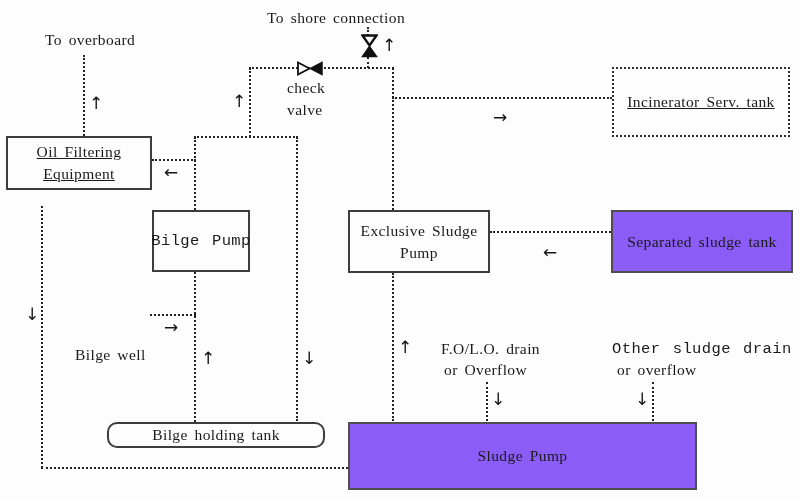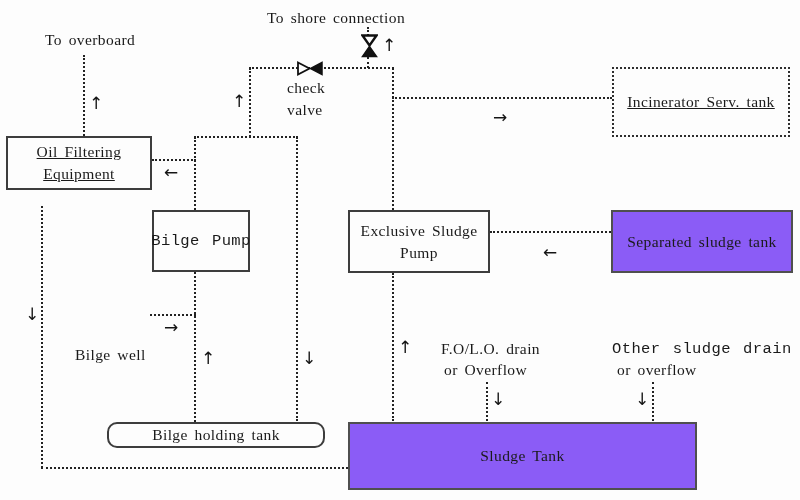--- a/index.html
+++ b/index.html
@@ -77,21 +77,21 @@
 
   <div class="box dotted" style="left:612px; top:67px; width:178px; height:70px; background:#fdfdfd;text-decoration:underline;">
     <div>Incinerator Serv. tank</div>
   </div>
 
   <div class="box" style="left:107px; top:422px; width:218px; height:26px;border-radius:10px;">
     <div>Bilge holding tank</div>
   </div>
 
   <div class="box gray" style="left:348px; top:422px; width:349px; height:68px;">
-    <div>Sludge Tank</div>
+    <div>Sludge Pump</div>
   </div>
 
   <div class="vline" style="left:83px; top:55px; height:81px;"></div>
   <div class="vline" style="left:41px; top:206px; height:262px;"></div>
   <div class="vline" style="left:194px; top:137px; height:73px;"></div>
   <div class="vline" style="left:194px; top:272px; height:150px;"></div>
   <div class="vline" style="left:296px; top:137px; height:284px;"></div>
   <div class="vline" style="left:249px; top:68px; height:69px;"></div>
   <div class="vline" style="left:367px; top:27px; height:9px;"></div>
   <div class="vline" style="left:367px; top:57px; height:11px;"></div>

